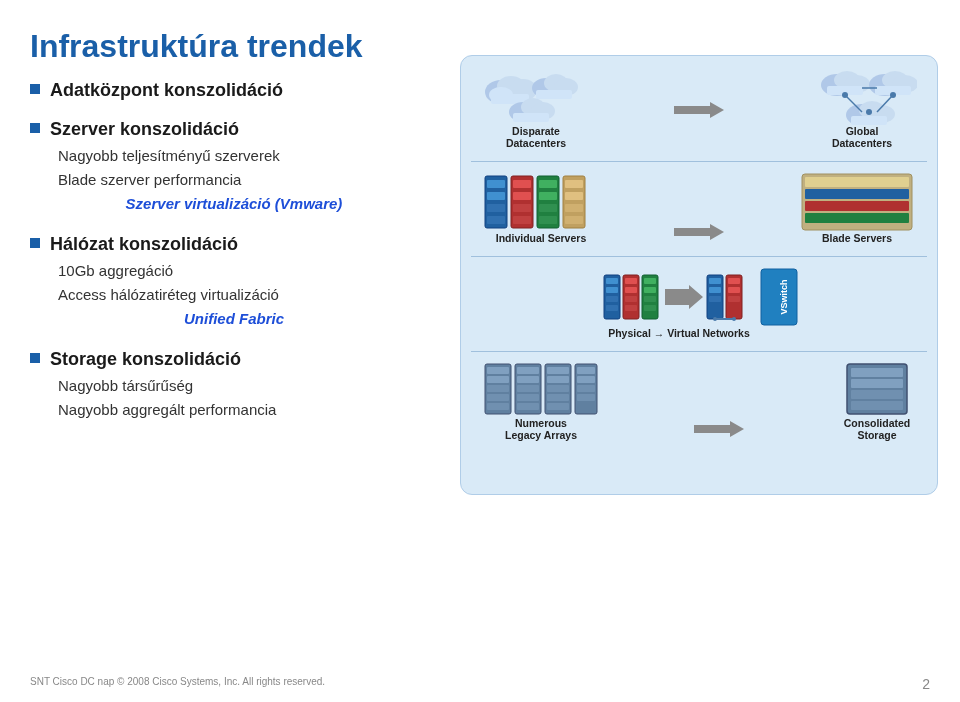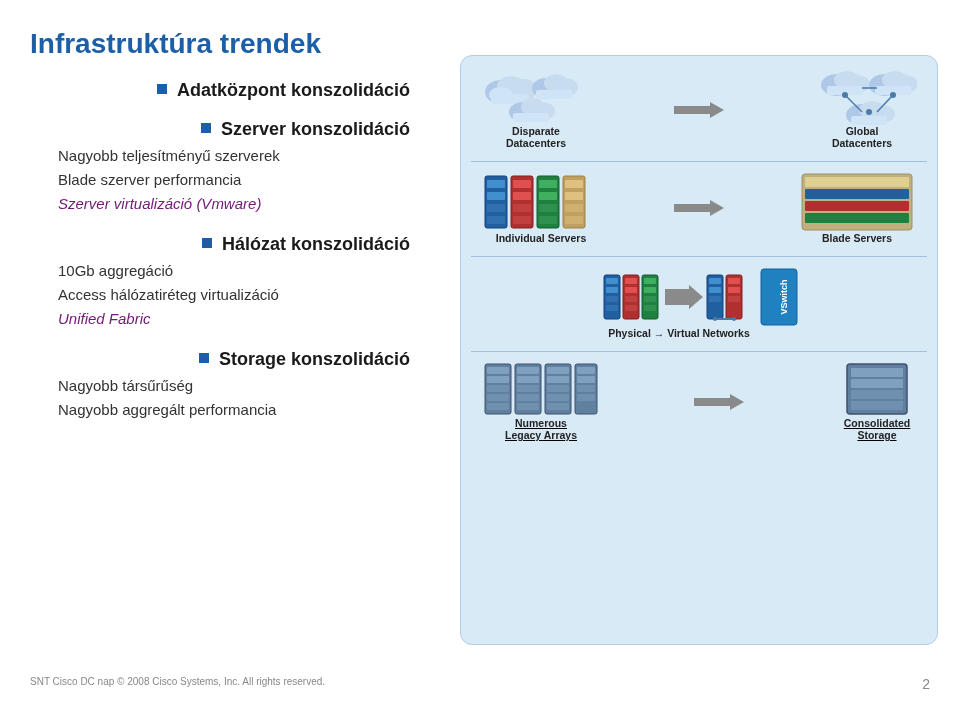--- a/index.html
+++ b/index.html
@@ -10,42 +10,41 @@
       font-family: Arial, sans-serif;
       overflow: hidden;
       position: relative;
     }
 
     
     .page-title {
       position: absolute;
       top: 28px;
       left: 30px;
-      font-size: 28px;
+      font-size: 32px;
       font-weight: bold;
       color: #1a5fa8;
     }
 
     
     .left-content {
       position: absolute;
       top: 80px;
       left: 30px;
       width: 380px;
     }
 
     .bullet-section {
       margin-bottom: 18px;
     }
 
     .bullet-main {
       display: flex;
       align-items: flex-start;
       margin-bottom: 4px;
-      justify-content: flex-end;
     }
 
     .bullet-square {
       width: 10px;
       height: 10px;
       background: #1a5fa8;
       margin-top: 4px;
       margin-right: 10px;
       flex-shrink: 0;
     }
@@ -60,32 +59,33 @@
       padding-left: 28px;
     }
 
     .sub-bullet {
       font-size: 15px;
       color: #333;
       line-height: 1.6;
     }
 
     .sub-bullet.highlight {
-      color: #701a75;
+      color: #1d4ed8;
       font-style: italic;
-      font-weight: normal;
+      font-weight: bold;
+      text-align: center;
     }
 
     
     .right-diagram {
       position: absolute;
       top: 55px;
       left: 460px;
       width: 478px;
-      height: 590px;
+      height: 440px;
       background: #d9eaf7;
       border-radius: 12px;
       border: 1px solid #b0cde8;
       padding: 10px;
     }
 
     
     .diagram-divider {
       border: none;
       border-top: 1px solid #a0c0dd;
@@ -232,21 +232,21 @@
         <circle cx="86" cy="25" r="3" fill="#4a7aaa"></circle>
         <circle cx="62" cy="42" r="3" fill="#4a7aaa"></circle>
       </svg>
       <div class="row-label" style="white-space:pre-line;">Global
 Datacenters</div>
     </div>
   </div>
 
   <hr class="diagram-divider">
 
-  <div style="display:flex; justify-content:space-between; align-items:center; padding: 4px 10px 6px 10px;">
+  <div style="display:flex; justify-content:space-between; align-items:flex-end; padding: 4px 10px 6px 10px;">
 
     <div class="diag-item">
       <svg width="120" height="60" viewBox="0 0 120 60">
 
         <rect x="4" y="4" width="22" height="52" rx="2" fill="#2060a0" stroke="#104080" stroke-width="1"></rect>
         <rect x="6" y="8" width="18" height="8" fill="#4090d0" rx="1"></rect>
         <rect x="6" y="20" width="18" height="8" fill="#4090d0" rx="1"></rect>
         <rect x="6" y="32" width="18" height="8" fill="#3070b0" rx="1"></rect>
         <rect x="6" y="44" width="18" height="8" fill="#3070b0" rx="1"></rect>
 
@@ -336,21 +336,21 @@
       <svg width="40" height="60" viewBox="0 0 40 60">
         <rect x="2" y="2" width="36" height="56" rx="3" fill="#2080c0" stroke="#1060a0" stroke-width="1"></rect>
         <text x="20" y="36" font-size="9" font-weight="bold" fill="white" text-anchor="middle" transform="rotate(-90,20,30)" dominant-baseline="middle">VSwitch</text>
       </svg>
       <div class="row-label" style="visibility:hidden;">VS</div>
     </div>
   </div>
 
   <hr class="diagram-divider">
 
-  <div style="display:flex; justify-content:space-between; align-items:center; padding: 4px 10px 6px 10px; text-decoration: underline;">
+  <div style="display:flex; justify-content:space-between; align-items:flex-end; padding: 4px 10px 6px 10px;">
 
     <div class="diag-item">
       <svg width="120" height="55" viewBox="0 0 120 55">
 
         <rect x="4" y="2" width="26" height="50" rx="2" fill="#6080a0" stroke="#405070" stroke-width="1"></rect>
         <rect x="6" y="5" width="22" height="7" fill="#80a0c0" rx="1"></rect>
         <rect x="6" y="14" width="22" height="7" fill="#80a0c0" rx="1"></rect>
         <rect x="6" y="23" width="22" height="7" fill="#7090b0" rx="1"></rect>
         <rect x="6" y="32" width="22" height="7" fill="#7090b0" rx="1"></rect>
         <rect x="6" y="41" width="22" height="7" fill="#7090b0" rx="1"></rect>

